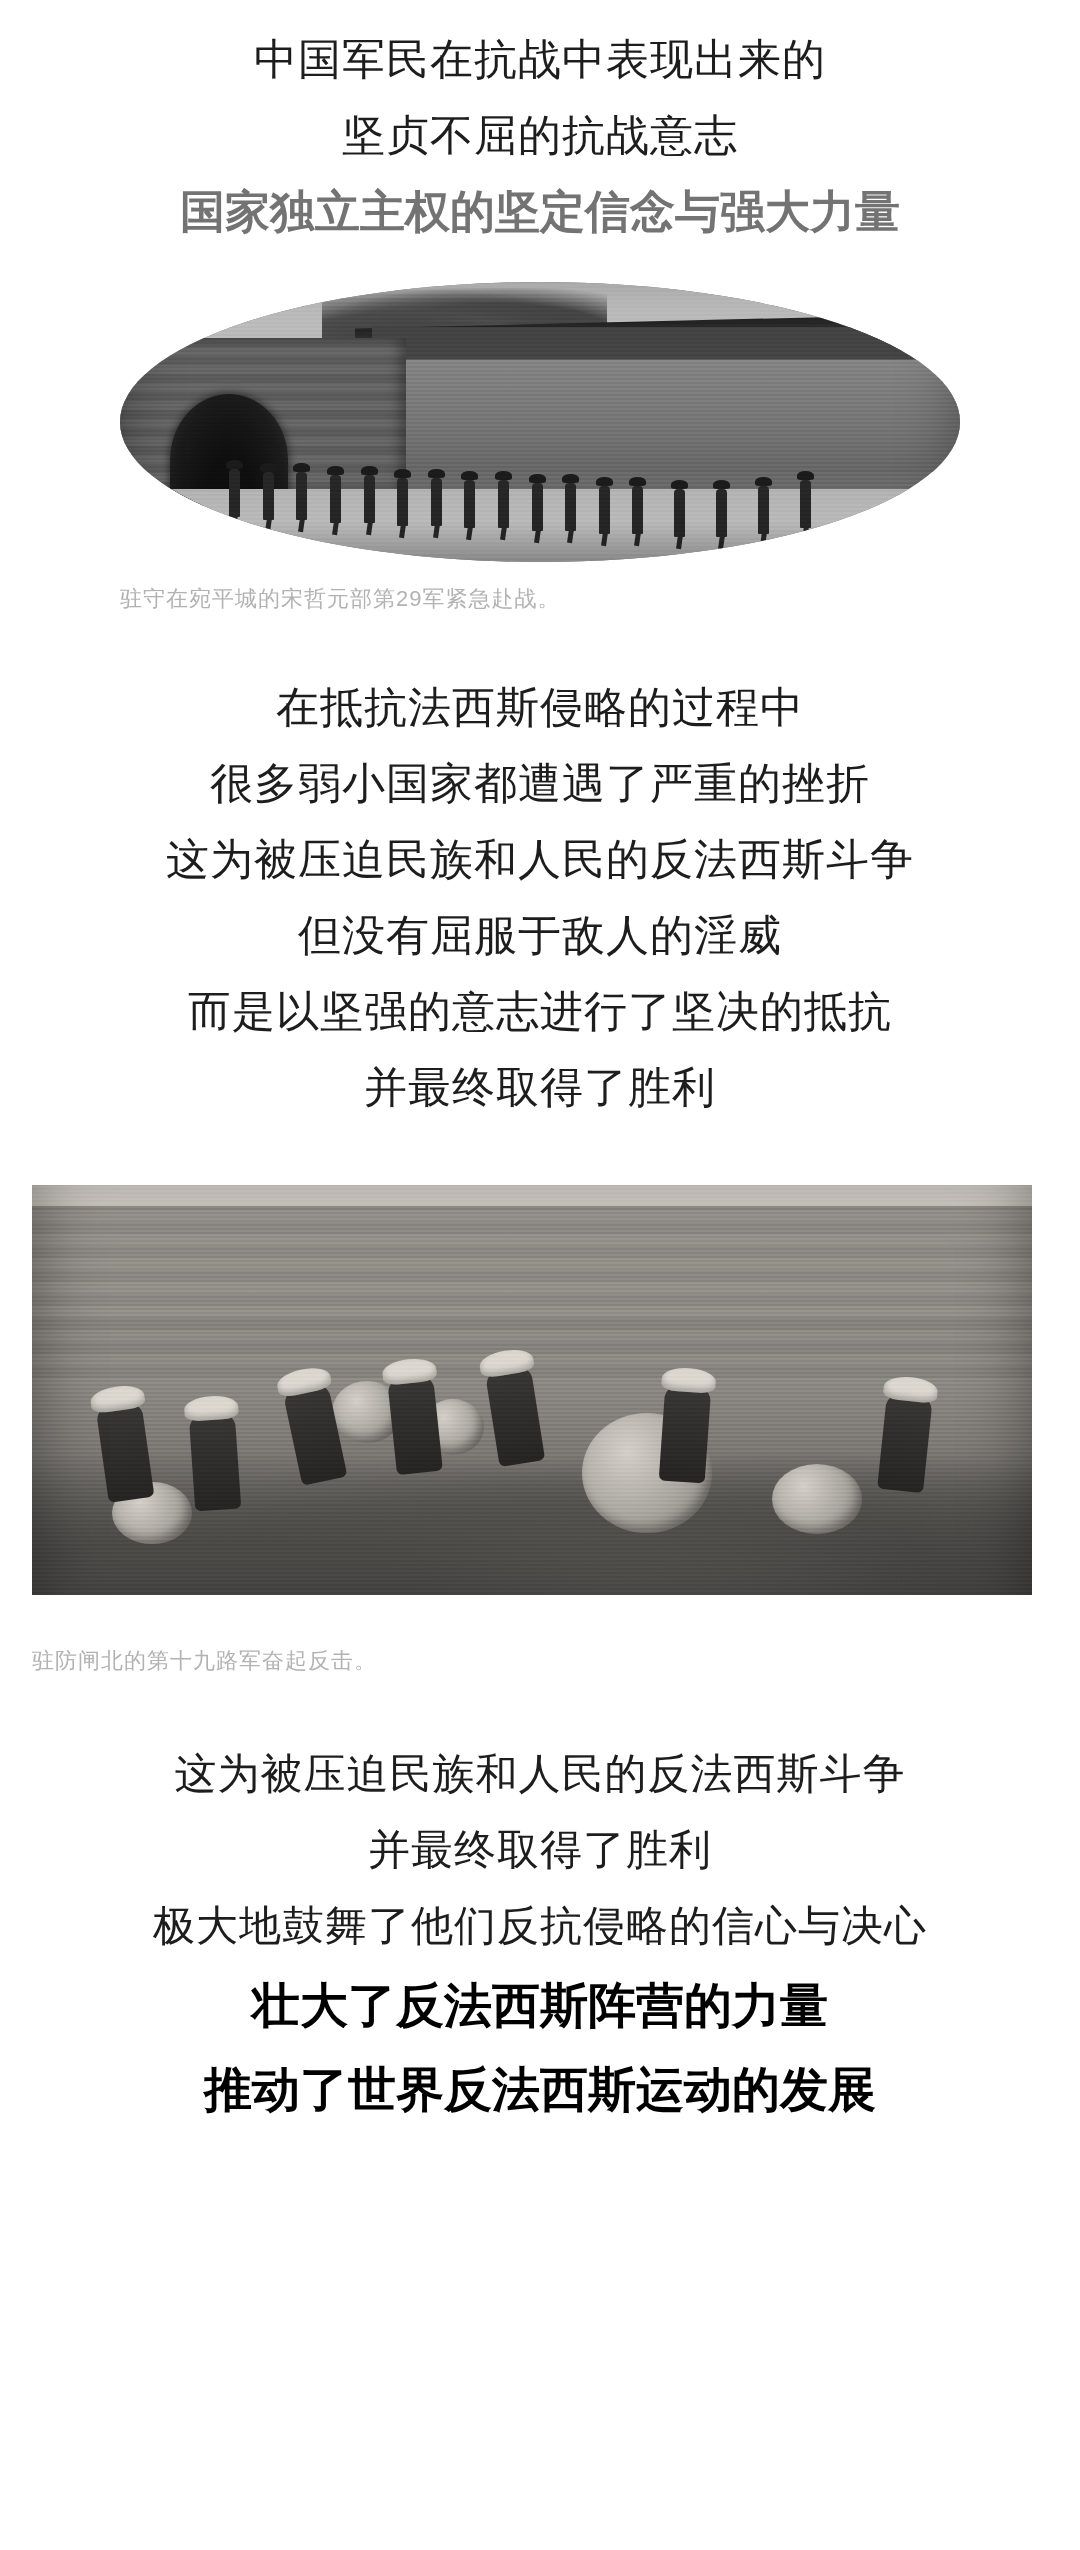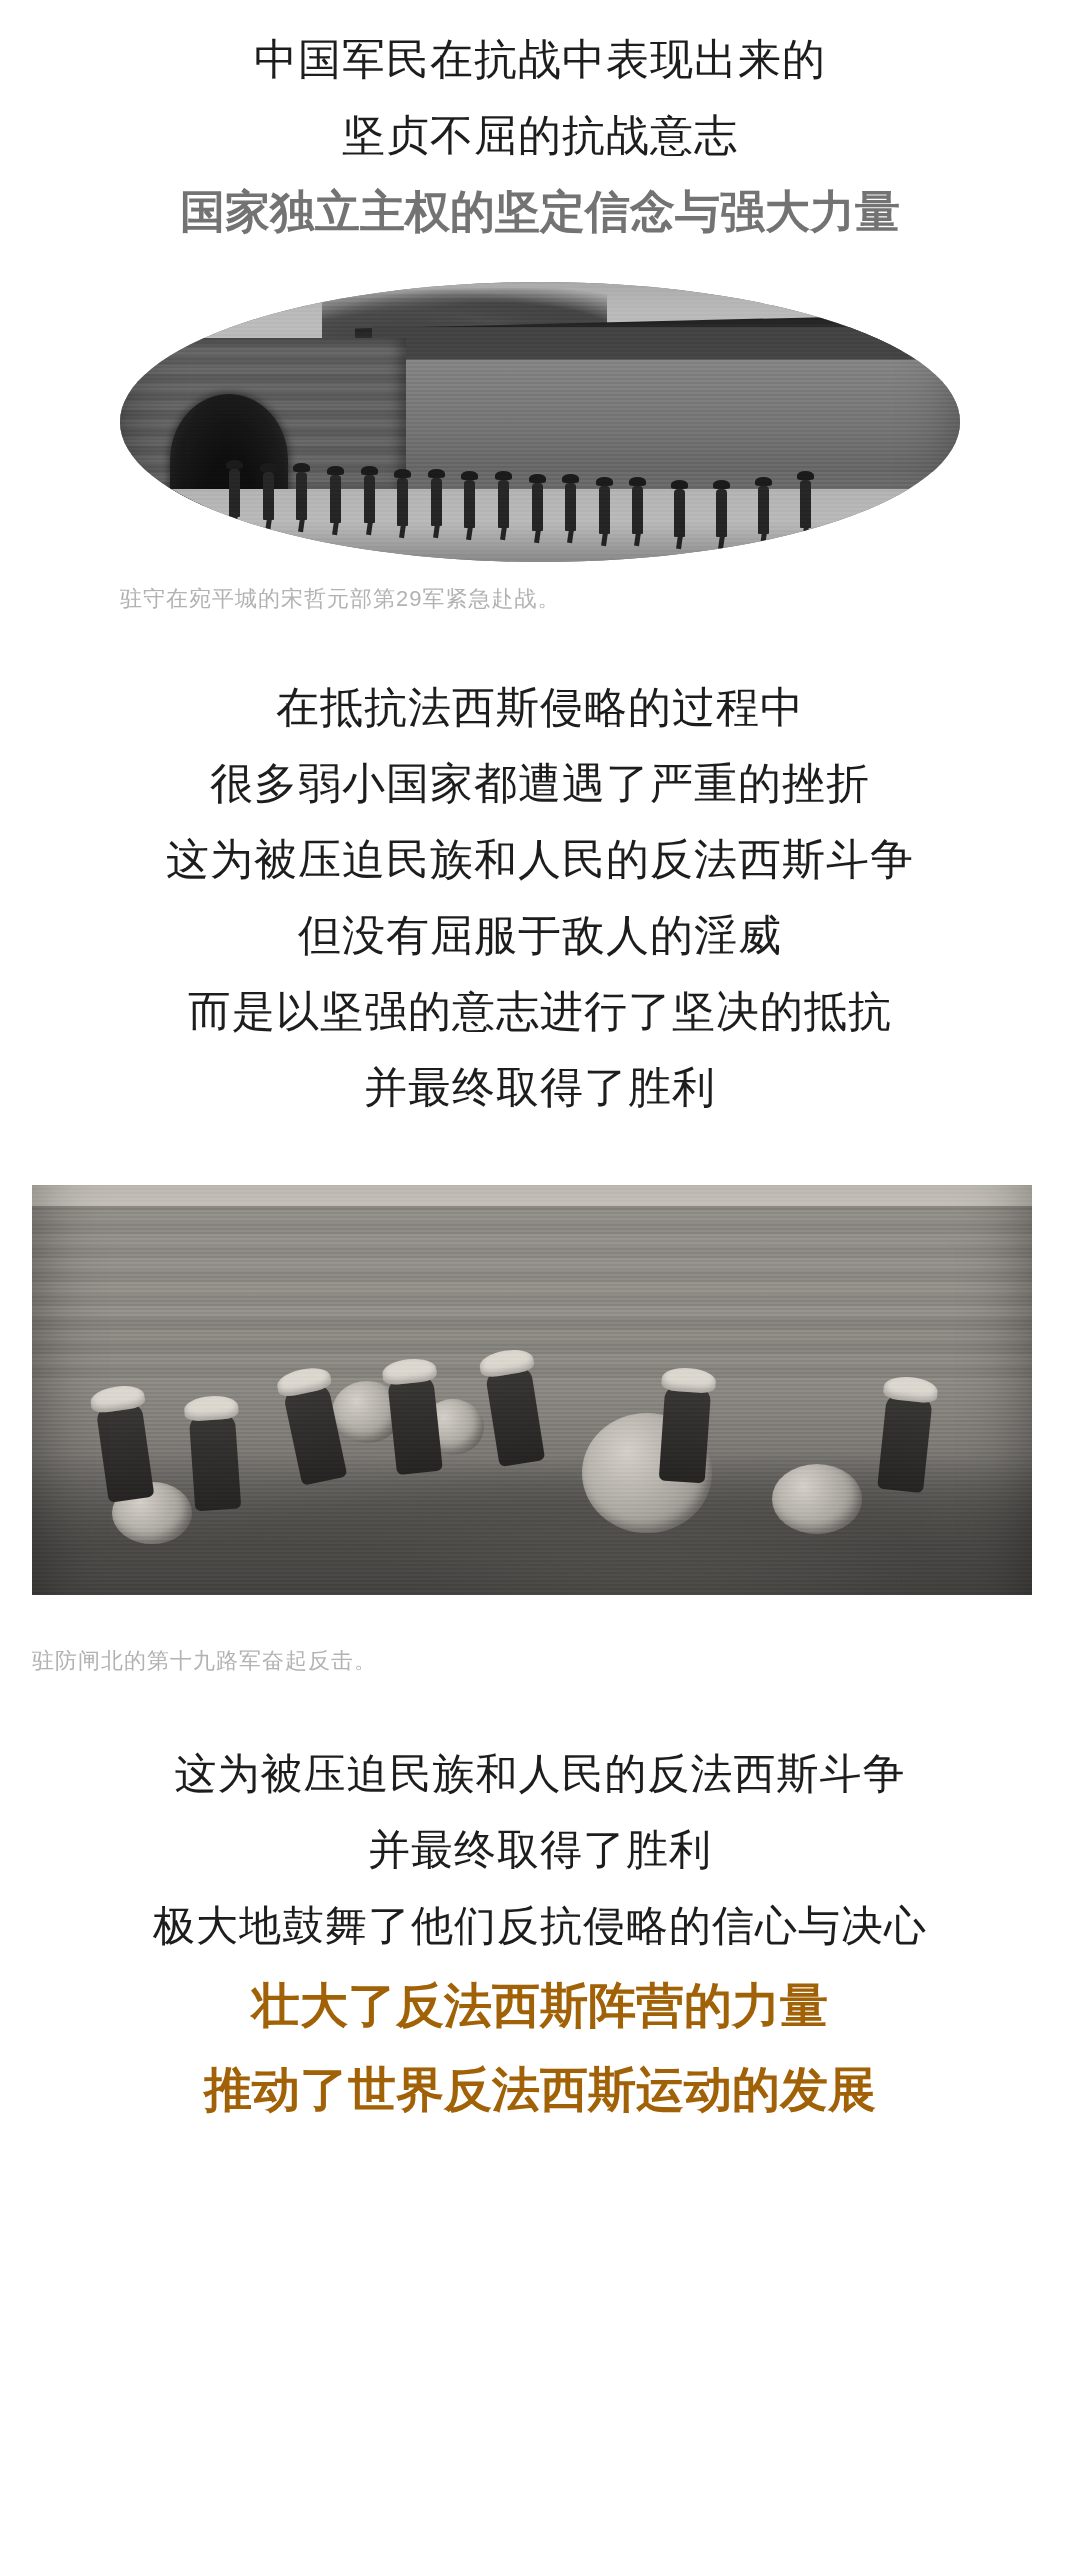--- a/index.html
+++ b/index.html
@@ -36,21 +36,21 @@
     white-space: nowrap;
     font-family: "Liberation Serif", "DejaVu Serif", serif;
   }
   .line.accent {
     color: #737373;
     font-weight: bold;
     font-size: 45px;
     letter-spacing: 0px;
   }
   .line.accent-big {
-    color: #a16207;
+    color: #000000;
     font-weight: bold;
     font-size: 48px;
     line-height: 84px;
     letter-spacing: 0px;
   }
 
   
   #block-top {
     padding-top: 22px;
   }

